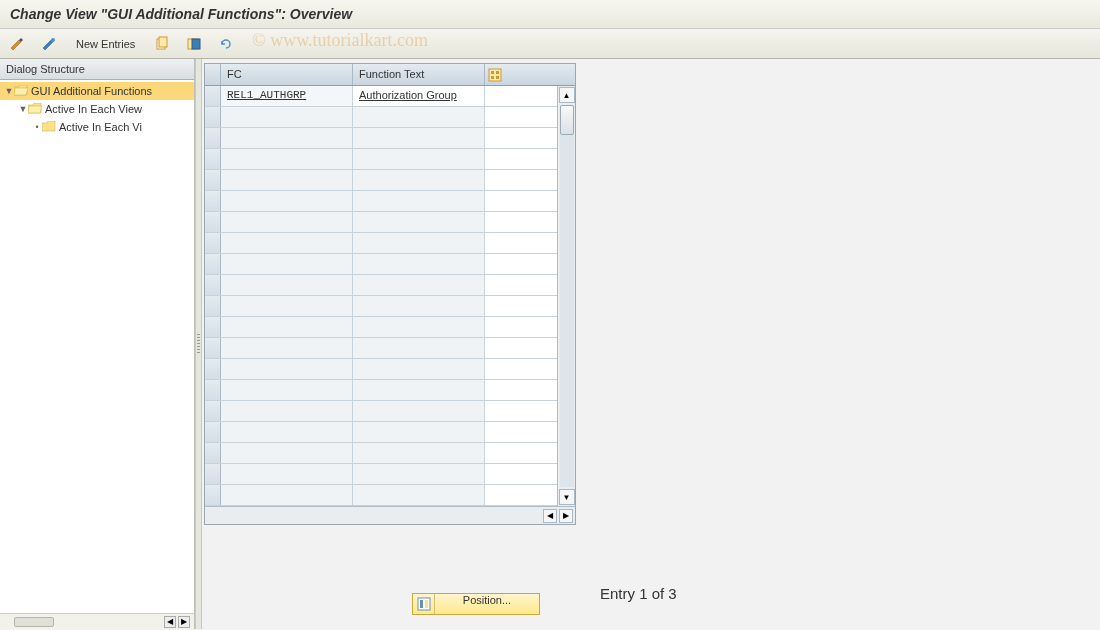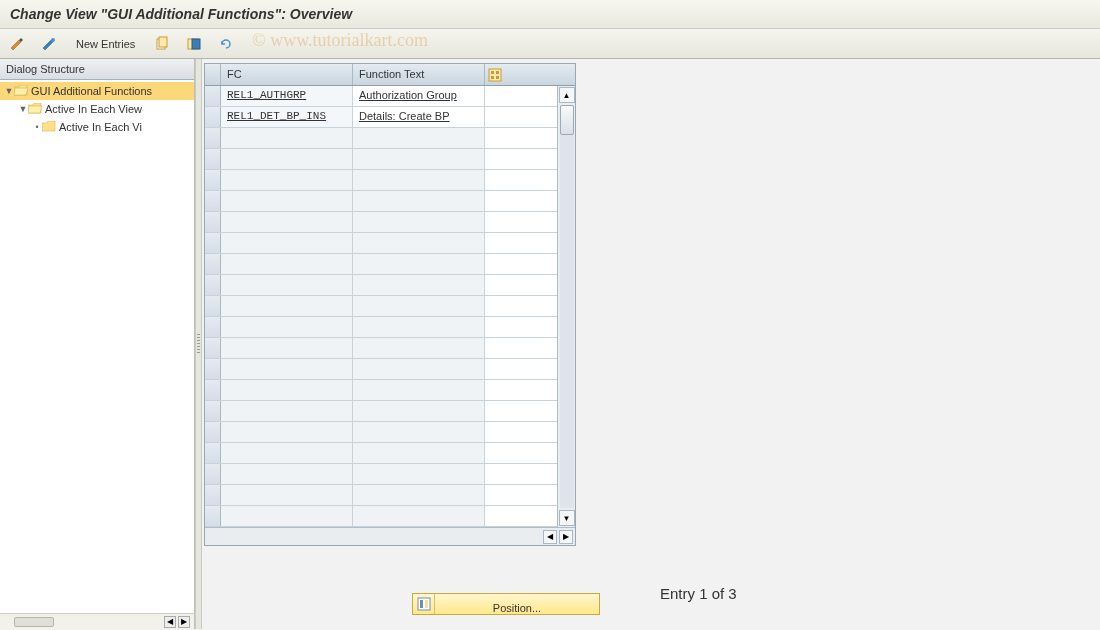--- a/index.html
+++ b/index.html
@@ -49,21 +49,21 @@
 
 .grid-vscroll { width: 18px; background: #e9edf0; border-left: 1px solid #b0bcc6; display: flex; flex-direction: column; align-items: center; }
 .vs-btn { width: 16px; height: 16px; background: #f4f6f8; border: 1px solid #a8b8c4; font-size: 8px; display: flex; align-items: center; justify-content: center; cursor: pointer; margin: 1px 0; }
 .vs-track { flex: 1; width: 14px; background: #dde4ea; margin: 1px 0; position: relative; }
 .vs-thumb { position: absolute; top: 0; left: 0; right: 0; height: 30px; background: linear-gradient(#f8f9fa,#d9e1e7); border: 1px solid #9aaab6; border-radius: 2px; }
 
 .grid-hscroll { height: 18px; background: #e9edf0; border-top: 1px solid #b0bcc6; display: flex; align-items: center; justify-content: flex-end; padding: 0 2px; gap: 2px; }
 .grid-hscroll .vs-btn { width: 14px; height: 14px; }
 
 .bottom-bar { position: absolute; left: 210px; bottom: 14px; display: flex; align-items: center; gap: 60px; }
-.position-btn { width: 188px; height: 22px; background: linear-gradient(#fff6cf,#ffe88a); border: 1px solid #c8a93a; display: flex; align-items: flex-end; cursor: pointer; font-size: 11px; color: #333; margin-top: 21px; }
+.position-btn { width: 128px; height: 22px; background: linear-gradient(#fff6cf,#ffe88a); border: 1px solid #c8a93a; display: flex; align-items: flex-start; cursor: pointer; font-size: 11px; color: #333; margin-top: 21px; }
 .position-btn .pb-icon { width: 22px; height: 100%; display: flex; align-items: center; justify-content: center; border-right: 1px solid #d8c06a; }
 .position-btn .pb-label { flex: 1; text-align: center; }
 .entry-text { font-size: 15px; color: #333; }
 
 .watermark { position: absolute; top: 30px; left: 252px; font-size: 18px; color: rgba(220,150,60,0.35); font-family: Georgia, serif; pointer-events: none; }
 </style>
 </head>
 <body>
 
 <div class="title-bar">Change View "GUI Additional Functions": Overview</div>
@@ -161,25 +161,20 @@
             </svg>
         </div>
       </div>
       <div class="grid-body">
         <div class="grid-rows" id="grid-rows">
             <div class="grid-row">
               <div class="gr-selcol"></div>
               <div class="gr-cell gr-fc">REL1_AUTHGRP</div>
               <div class="gr-cell gr-ft">Authorization Group</div>
             </div>
-            <div class="grid-row">
-              <div class="gr-selcol"></div>
-              <div class="gr-cell gr-fc">REL1_DET_BP_INS</div>
-              <div class="gr-cell gr-ft">Details: Create BP</div>
-            </div>
             <div class="grid-row gr-empty">
               <div class="gr-selcol"></div>
               <div class="gr-cell gr-fc"></div>
               <div class="gr-cell gr-ft"></div>
             </div>
             <div class="grid-row gr-empty">
               <div class="gr-selcol"></div>
               <div class="gr-cell gr-fc"></div>
               <div class="gr-cell gr-ft"></div>
             </div>

